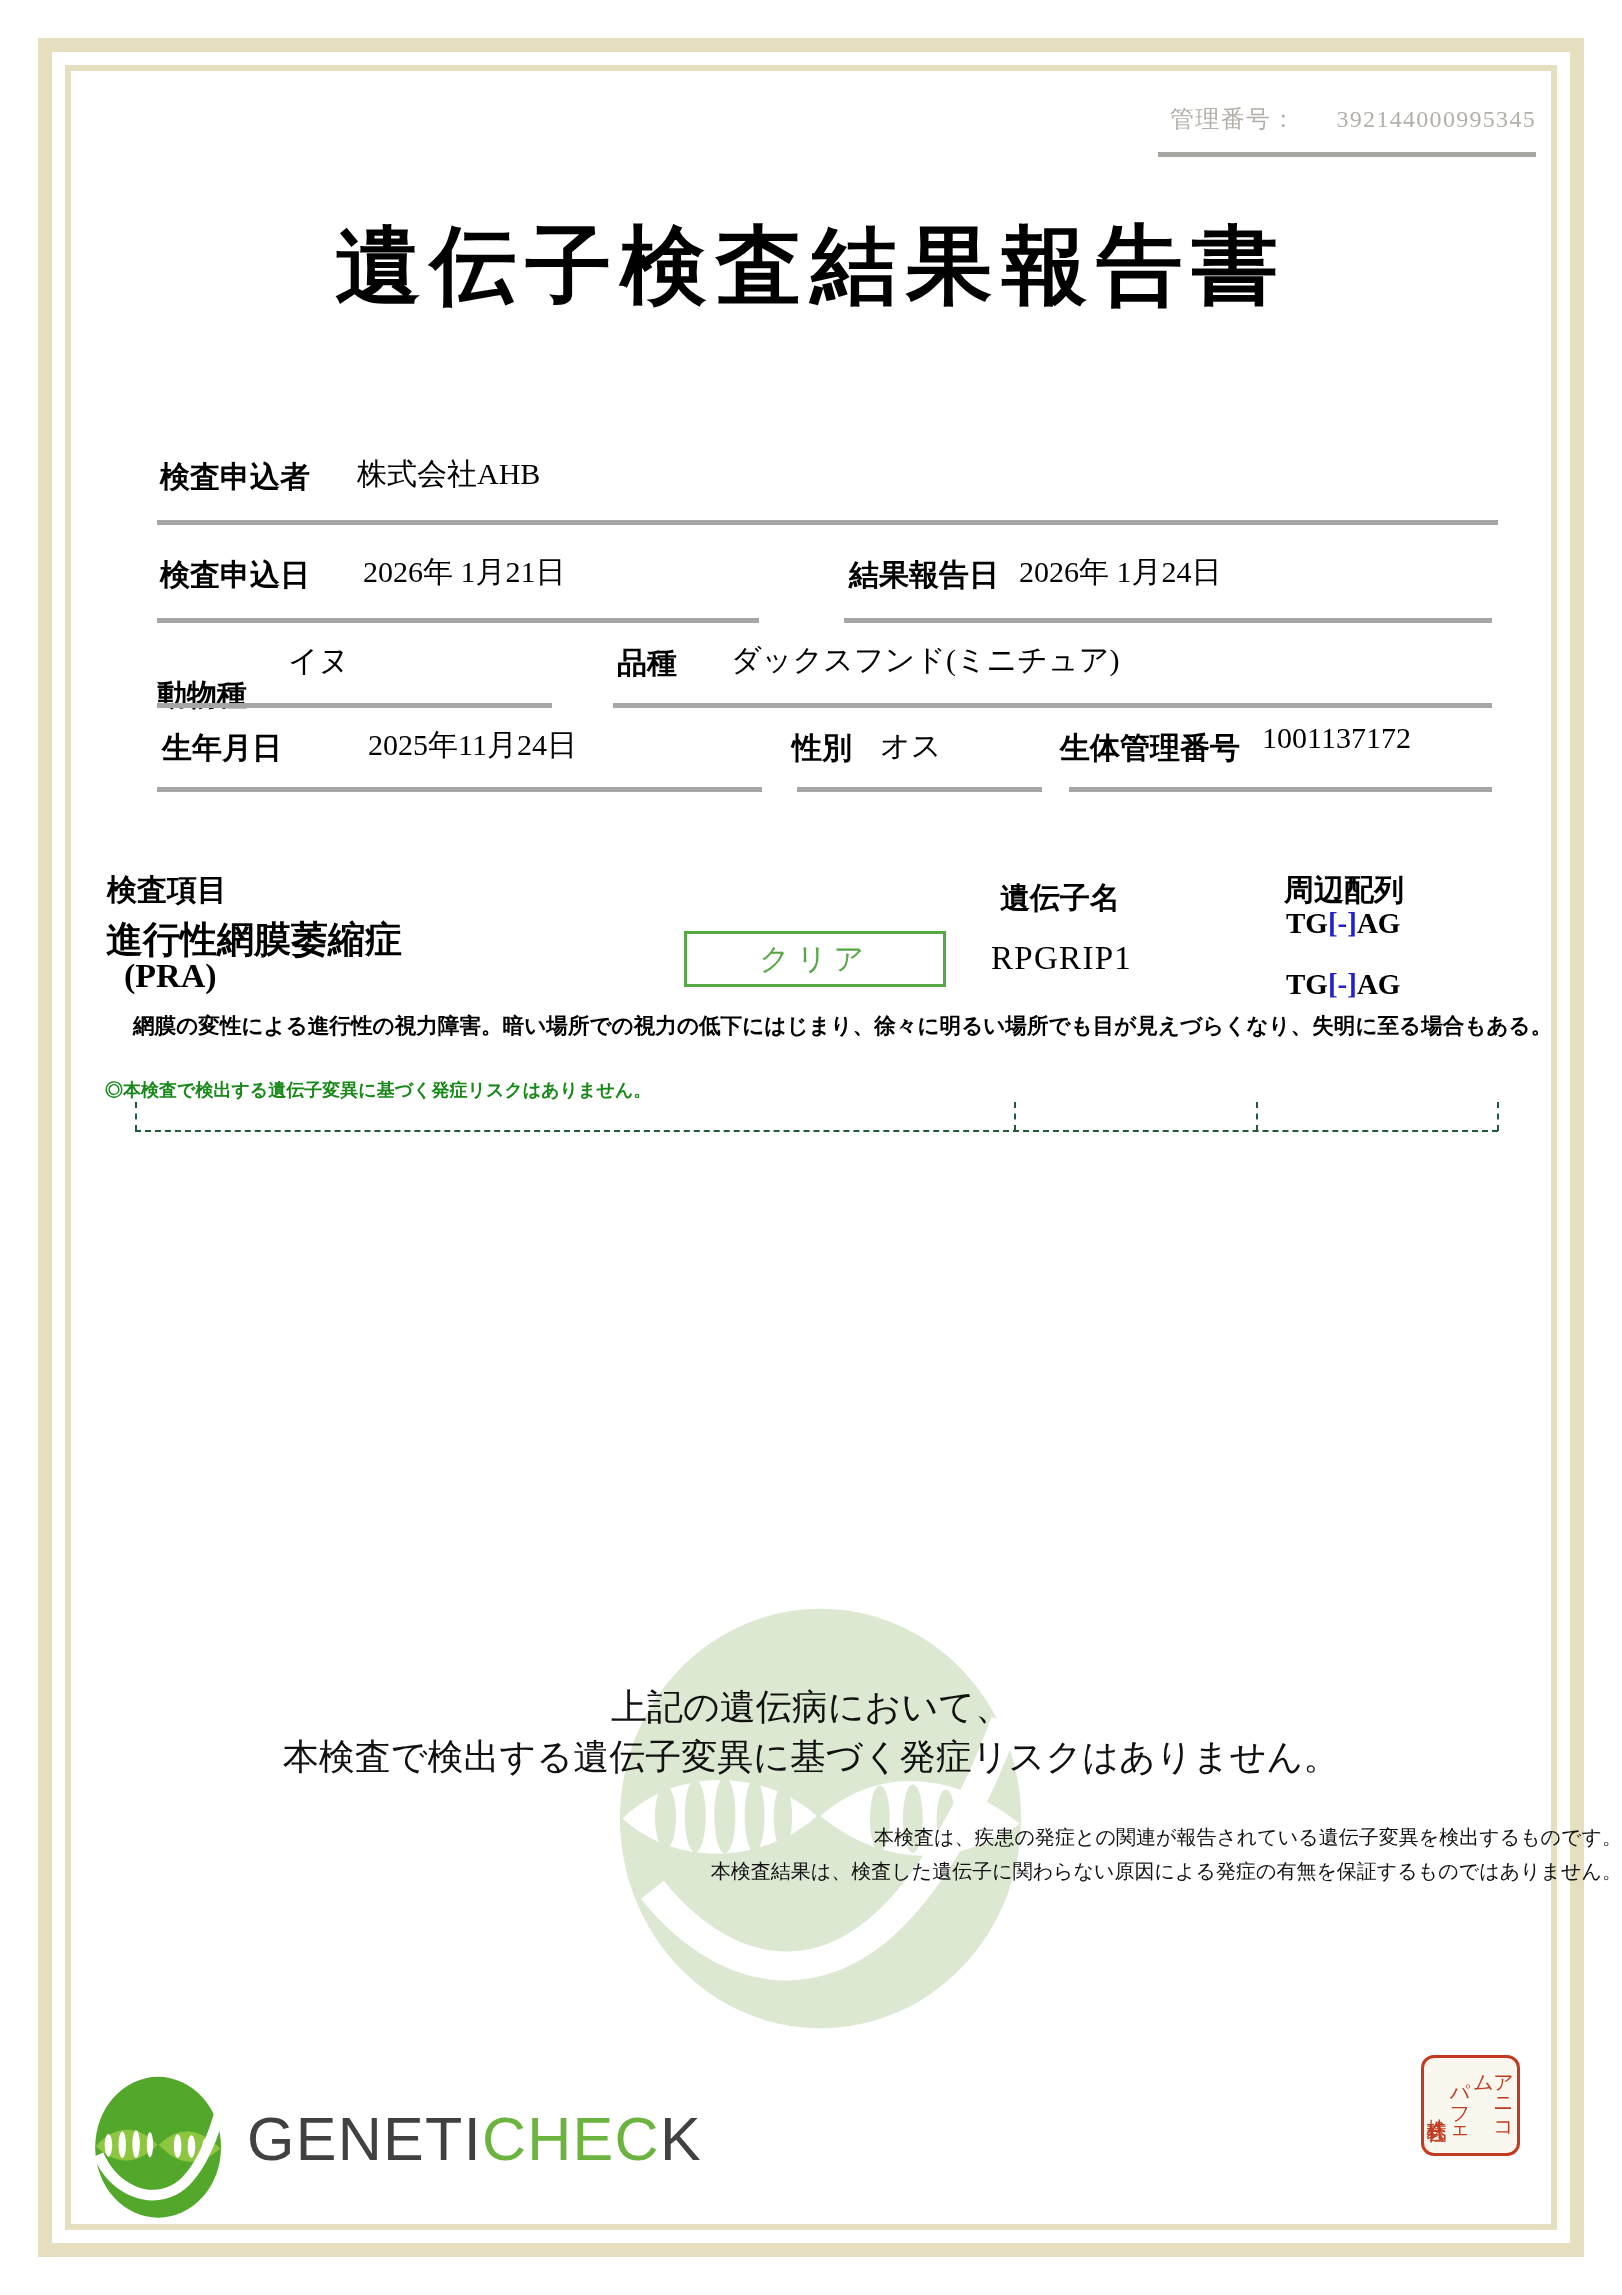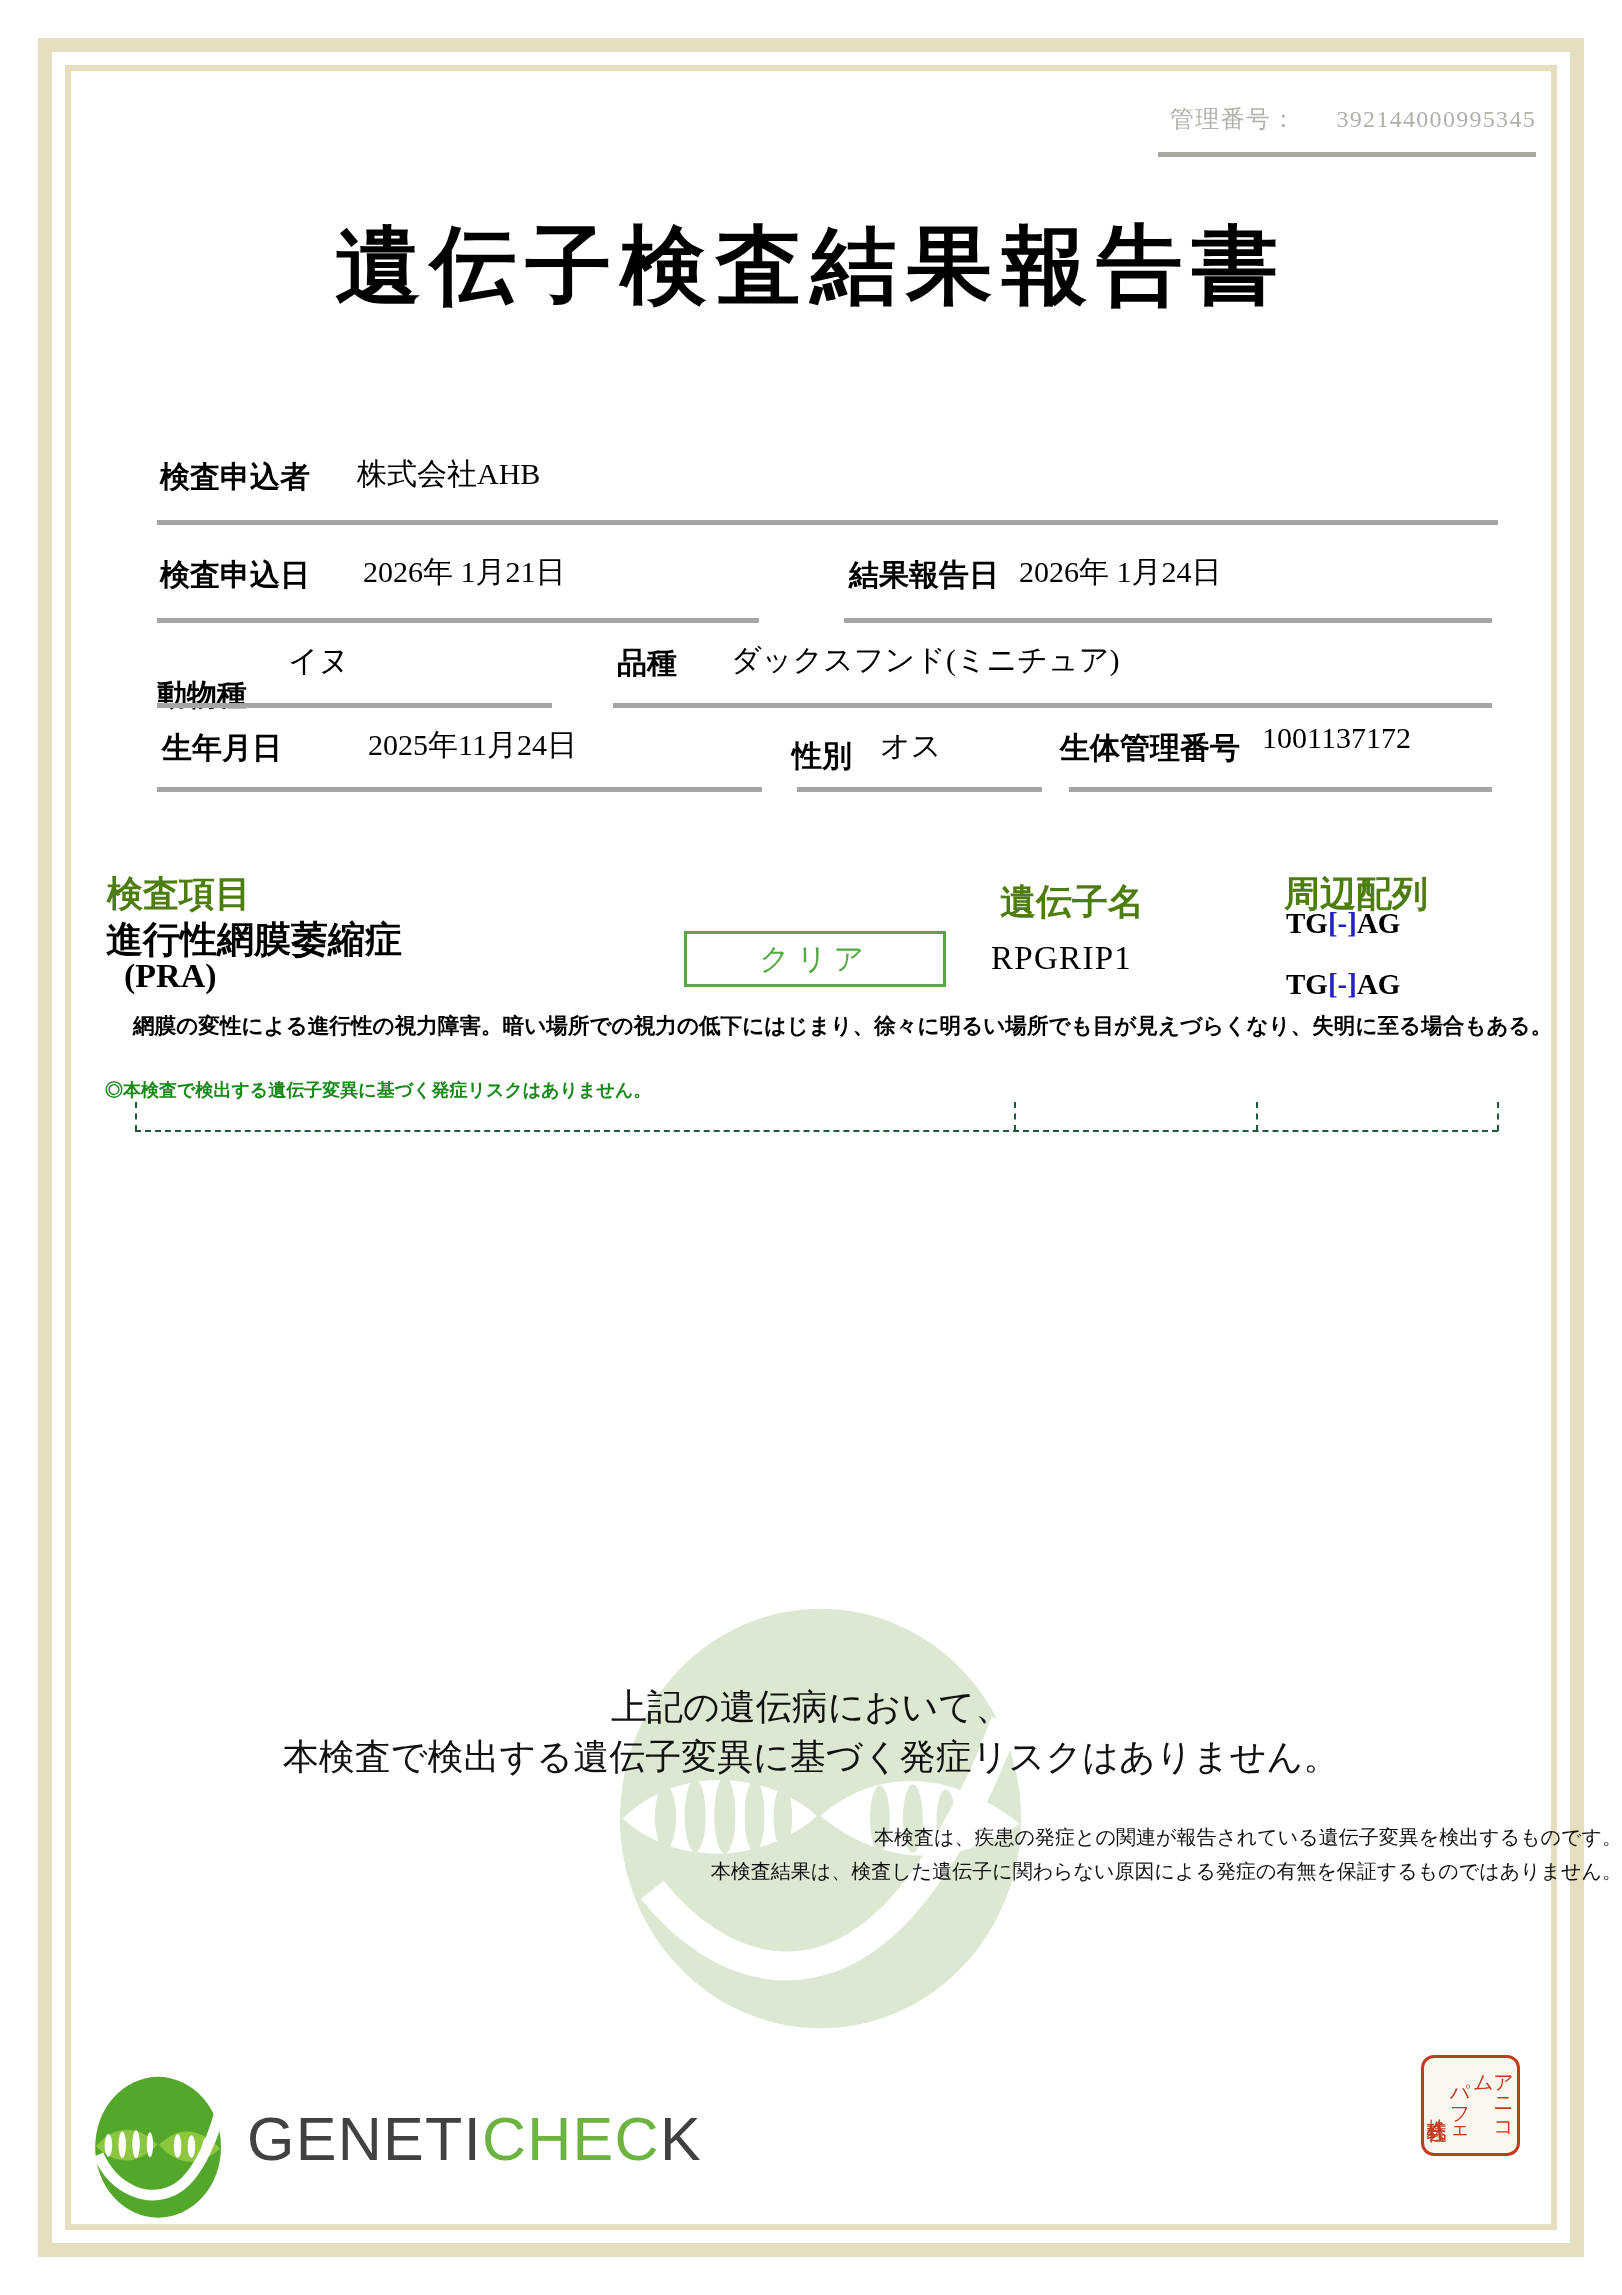--- a/index.html
+++ b/index.html
@@ -22,21 +22,21 @@
   .mgmt { top:103px; right:86px; font-size:24px; letter-spacing:1.3px; color:#b3afa9; }
   .mgmt-line { top:152px; left:1158px; width:378px; height:5.2px; background:#a9a7a3; }
 
   .title { top:208px; left:0; width:100%; text-align:center;
            font-size:86px; font-weight:bold; letter-spacing:9.2px; color:#000; }
 
   .lab { font-size:30px; font-weight:bold; color:#000; white-space:nowrap; }
   .val { font-size:30px; color:#000; white-space:nowrap; }
   .u   { background:#a6a6a6; height:4.6px; }
 
-  .green-h { font-size:36px; font-weight:bold; color:#4d7c0f; white-space:nowrap;font-family:Liberation Serif, serif; }
+  .green-h { font-size:30px; font-weight:bold; color:#000000; white-space:nowrap;font-family:Liberation Serif, serif; }
   .disease { top:915px; left:106px; font-size:37px; font-weight:bold; color:#000; }
   .disease-abbr { top:957px; left:124px; font-size:34px; font-weight:bold; color:#000; }
 
   .clear-box { top:931px; left:684px; width:262px; height:56px;
                border:3.9px solid #55a845; box-sizing:border-box;
                display:flex; align-items:center; justify-content:center; }
   .clear-box span { color:#55a845; font-size:30px; letter-spacing:6.5px; }
 
   .gene-name { top:940px; left:991px; font-size:33px; color:#000; letter-spacing:1.3px; }
 
@@ -124,21 +124,21 @@
     <div class="abs u" style="top:703px; left:157px; width:395px;"></div>
 
     <div class="abs lab" style="top:643px; left:617px;">品種</div>
     <div class="abs val" style="top:640px; left:731px;">ダックスフンド(ミニチュア)</div>
     <div class="abs u" style="top:703px; left:613px; width:879px;"></div>
 
     <div class="abs lab" style="top:728px; left:162px;">生年月日</div>
     <div class="abs val" style="top:725px; left:368px;">2025年11月24日</div>
     <div class="abs u" style="top:787px; left:157px; width:605px;"></div>
 
-    <div class="abs lab" style="top:728px; left:792px;margin-top:8px;">性別</div>
+    <div class="abs lab" style="top:728px; left:792px;">性別</div>
     <div class="abs val" style="top:726px; left:880px;">オス</div>
     <div class="abs u" style="top:787px; left:797px; width:245px;"></div>
 
     <div class="abs lab" style="top:728px; left:1060px;">生体管理番号</div>
     <div class="abs val" style="top:721px; left:1262px;">1001137172</div>
     <div class="abs u" style="top:787px; left:1069px; width:423px;"></div>
 
     <div class="abs green-h" style="top:870px; left:107px;">検査項目</div>
     <div class="abs green-h" style="top:878px; left:1000px;">遺伝子名</div>
     <div class="abs green-h" style="top:870px; left:1284px;">周辺配列</div>

